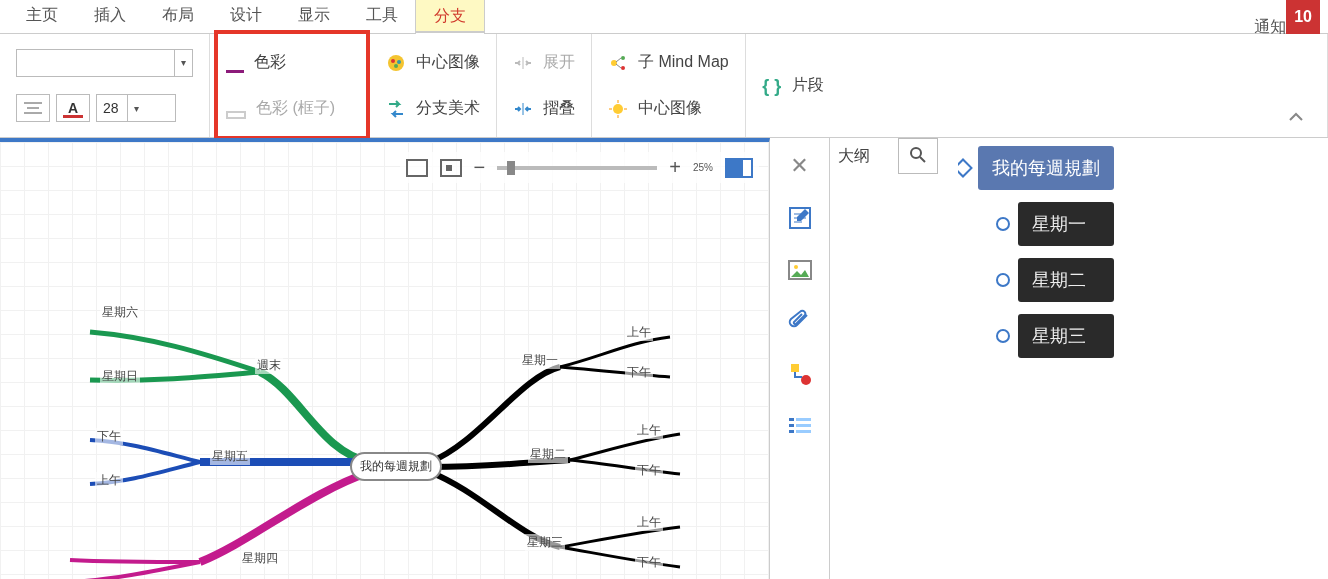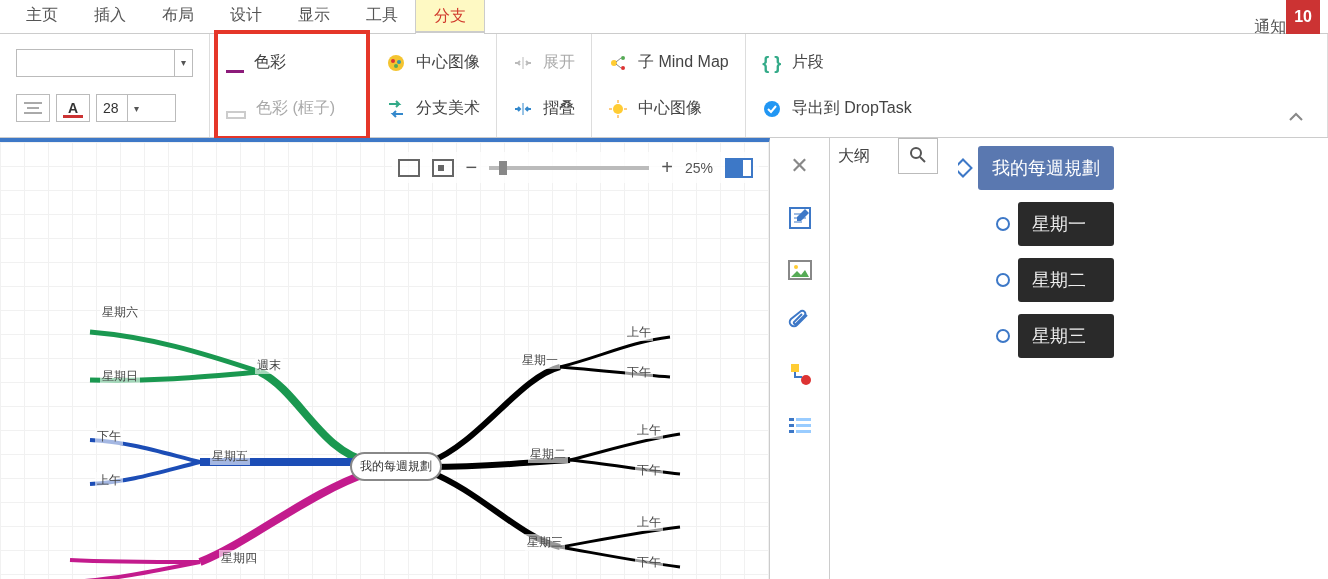--- a/index.html
+++ b/index.html
@@ -21,21 +21,21 @@
   .font-row { display:flex; gap:6px; align-items:center; }
   .select-box { border:1px solid #bbb; height:28px; display:flex; align-items:center; }
   .select-box .caret { width:18px; height:100%; border-left:1px solid #bbb; display:flex;align-items:center;justify-content:center; font-size:10px; color:#555;}
   .select-box .val { padding:0 6px; min-width:30px; }
   
   .workspace { display:flex; height: calc(579px - 34px - 104px); }
   .canvas-wrap { width: 770px; position:relative; border-right:1px solid #ccc; overflow:hidden; background-image: linear-gradient(#f1f1f1 1px, transparent 1px), linear-gradient(90deg, #f1f1f1 1px, transparent 1px); background-size: 24px 24px; border-top:4px solid #3d78c7; }
   .canvas-toolbar { position:absolute; top:10px; right:10px; display:flex; align-items:center; gap:12px; background:rgba(255,255,255,.8); padding:4px 6px; }
   .slider { width:160px; height:4px; background:#bbb; position:relative; }
   .slider .handle { position:absolute; left:10px; top:-5px; width:8px; height:14px; background:#888; }
-  .zoom-label { font-size:14px; color:#555; }
+  .zoom-label { font-size:10px; color:#555; }
   .mini-ico { width:22px; height:18px; border:2px solid #666; display:inline-block; position:relative; }
   .mini-ico.small::after { content:""; position:absolute; width:6px; height:6px; background:#666; top:4px; left:4px; }
   
   .central { position:absolute; left:350px; top:310px; background:#fff; border:2px solid #888; border-radius:20px; padding:4px 8px; font-size:12px; }
   .branch-label { position:absolute; font-size:12px; color:#444; background:rgba(255,255,255,.6); padding:0 2px; }
   
   .dock { width:60px; border-right:1px solid #ccc; display:flex; flex-direction:column; align-items:center; padding-top:12px; gap:20px; }
   .dock .dico { width:32px; height:32px; display:flex; align-items:center; justify-content:center; border-radius:3px; cursor:pointer; }
   .dock .close { font-size:22px; color:#888; }
   
@@ -181,29 +181,20 @@
       </span>
       <span>中心图像</span>
     </div>
   </div>
 
   <div class="ribbon-group" style="flex:1; position:relative;">
     <div class="item">
       <span class="ico" style="color:#3a8;font-size:18px;font-weight:bold;">{ }</span>
       <span>片段</span>
     </div>
-    <div class="item">
-      <span class="ico">
-        <svg viewBox="0 0 20 20" width="20" height="20">
-            <circle cx="10" cy="10" r="8" fill="#2196f3"></circle>
-            <path d="M6 10l3 3 5-6" stroke="#fff" fill="none" stroke-width="2"></path>
-          </svg>
-      </span>
-      <span>导出到 DropTask</span>
-    </div>
     <span class="expand-caret" style="position:absolute; right:10px; bottom:8px;">
       <svg width="14" height="10">
           <path d="M1 8 L7 2 L13 8" stroke="#888" fill="none" stroke-width="2"></path>
         </svg>
     </span>
   </div>
 
   <div class="highlight-box" style="left:214px; top:-4px; width:156px; height:110px;"></div>
 </div>
 
@@ -251,21 +242,21 @@
     </svg>
 
     <div class="central">我的每週規劃</div>
 
     <div class="branch-label" style="left:100px; top:162px;">星期六</div>
     <div class="branch-label" style="left:100px; top:226px;">星期日</div>
     <div class="branch-label" style="left:255px; top:215px;">週末</div>
     <div class="branch-label" style="left:210px; top:306px;">星期五</div>
     <div class="branch-label" style="left:95px; top:286px;">下午</div>
     <div class="branch-label" style="left:95px; top:330px;">上午</div>
-    <div class="branch-label" style="left:219px; top:408px;">星期四</div>
+    <div class="branch-label" style="left:240px; top:408px;">星期四</div>
     <div class="branch-label" style="left:520px; top:210px;">星期一</div>
     <div class="branch-label" style="left:625px; top:182px;">上午</div>
     <div class="branch-label" style="left:625px; top:222px;">下午</div>
     <div class="branch-label" style="left:528px; top:304px;">星期二</div>
     <div class="branch-label" style="left:635px; top:280px;">上午</div>
     <div class="branch-label" style="left:635px; top:320px;">下午</div>
     <div class="branch-label" style="left:525px; top:392px;">星期三</div>
     <div class="branch-label" style="left:635px; top:372px;">上午</div>
     <div class="branch-label" style="left:635px; top:412px;">下午</div>
   </div>

